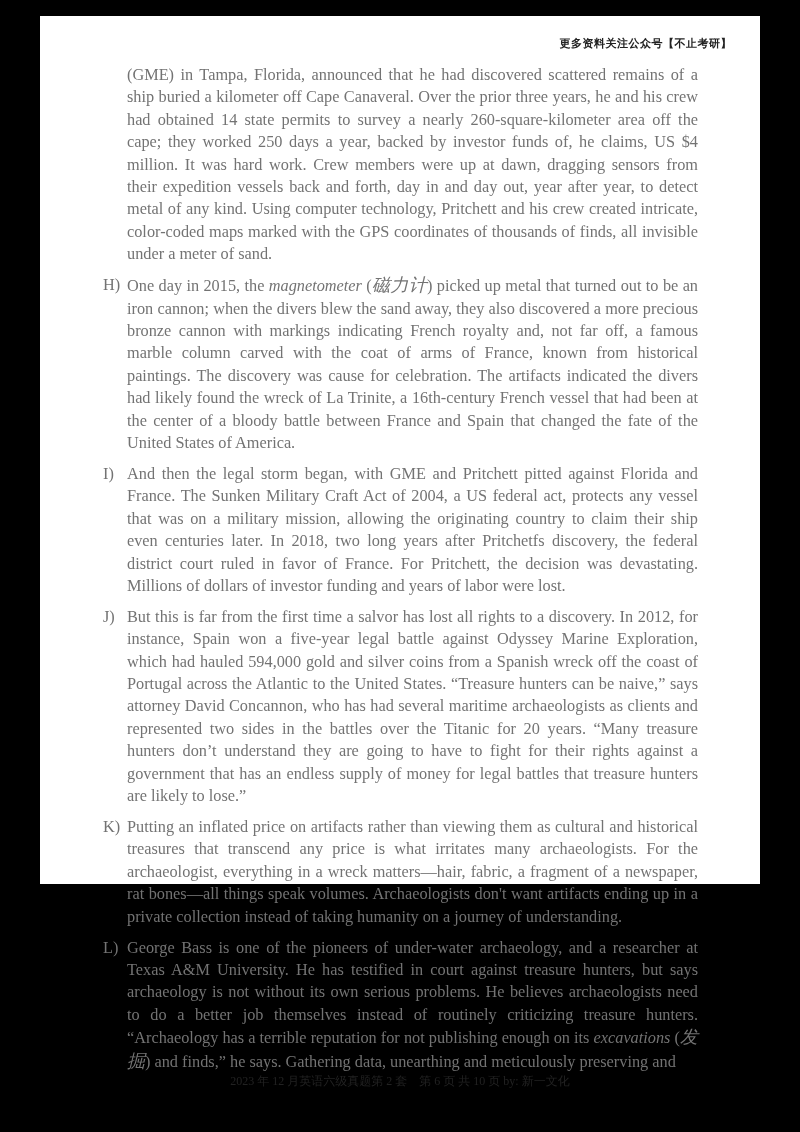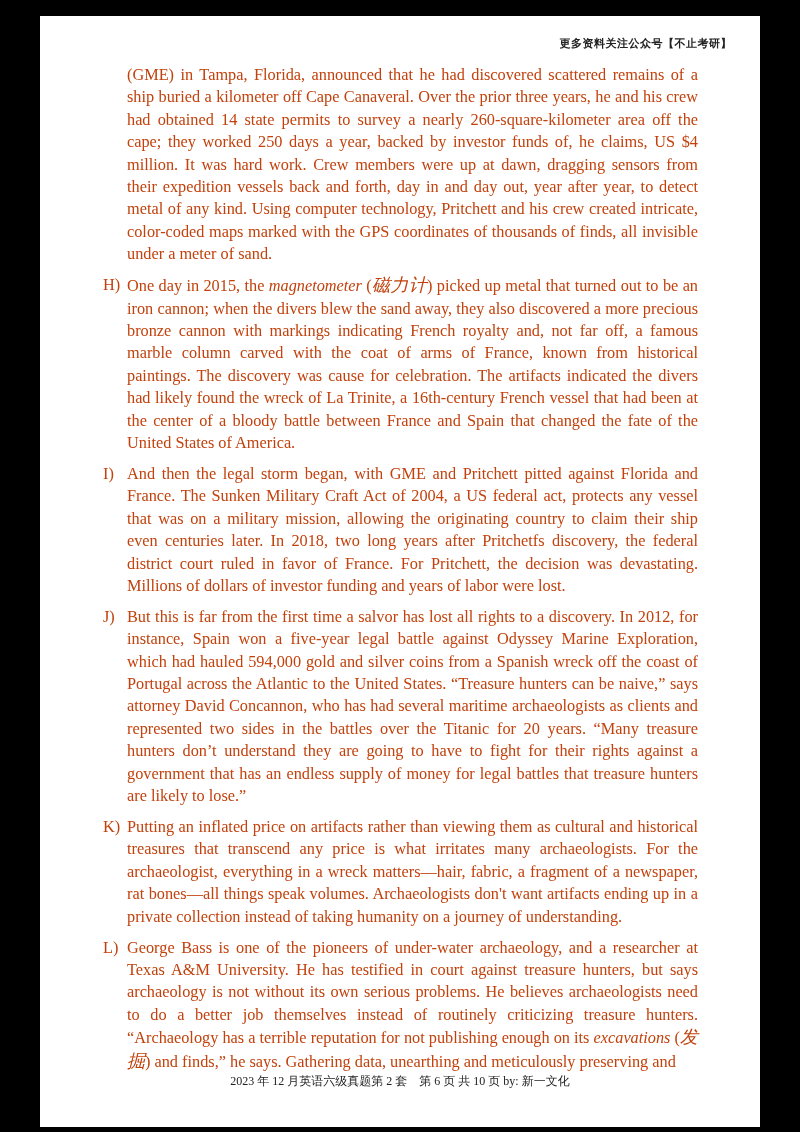--- a/index.html
+++ b/index.html
@@ -11,21 +11,21 @@
     width: 800px;
     height: 1132px;
     position: relative;
     overflow: hidden;
   }
   .page {
     position: absolute;
     left: 40px;
     top: 16px;
     width: 720px;
-    height: 1111px;
+    height: 868px;
     background: #ffffff;
   }
   .header-note {
     position: absolute;
     right: 28px;
     top: 20px;
     font-family: "DejaVu Serif", serif;
     font-size: 11px;
     font-weight: bold;
     color: #222;
@@ -33,21 +33,21 @@
     white-space: nowrap;
   }
   .content {
     position: absolute;
     left: 63px;
     top: 48px;
     width: 595px;
     font-family: "Liberation Serif", serif;
     font-size: 16.3px;
     line-height: 22.4px;
-    color: #c2410c;
+    color: #737373;
     text-align: justify;
   }
   .para {
     position: relative;
     padding-left: 24px;
     margin: 0 0 8.5px 0;
   }
   .para .label {
     position: absolute;
     left: 0;

